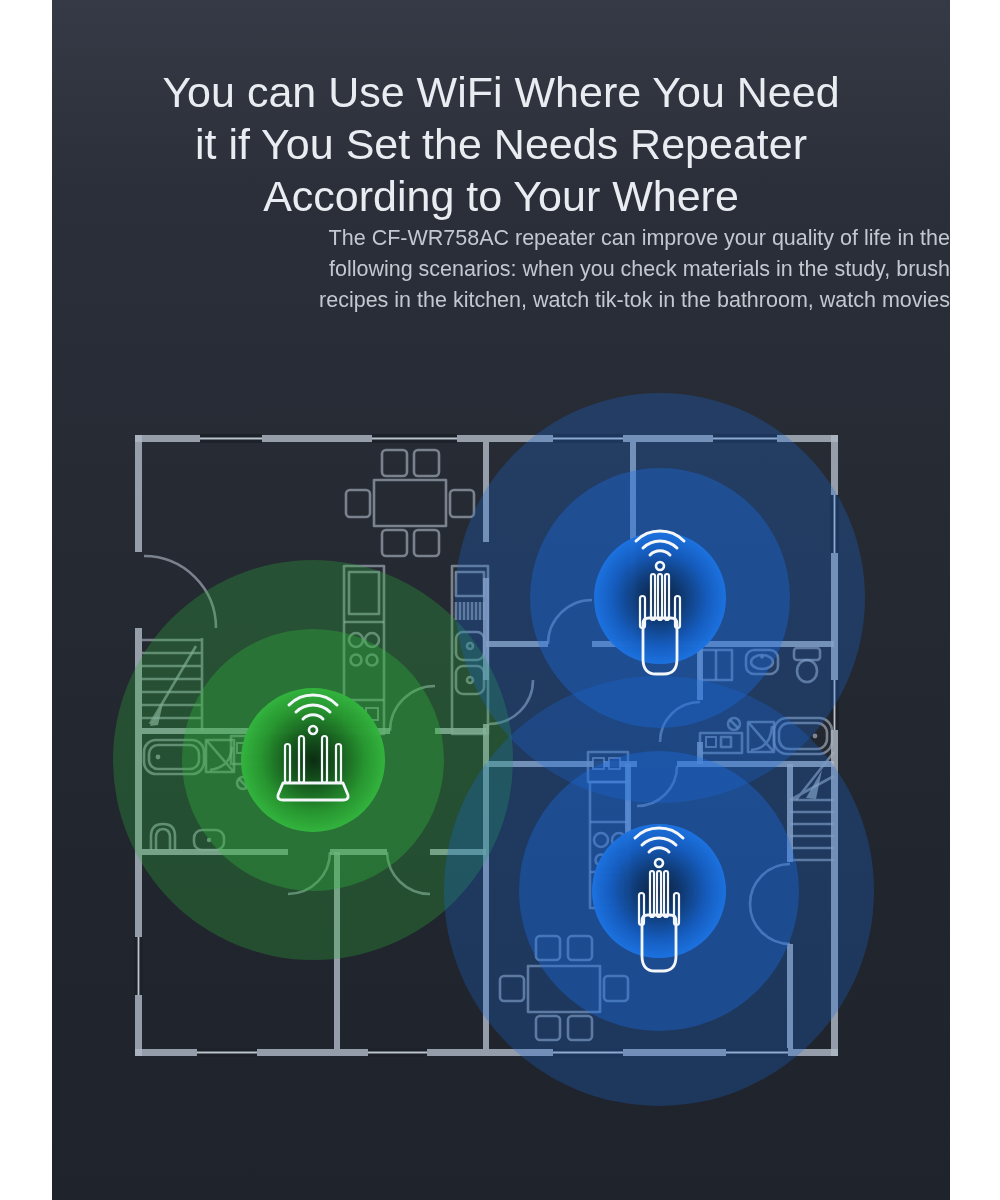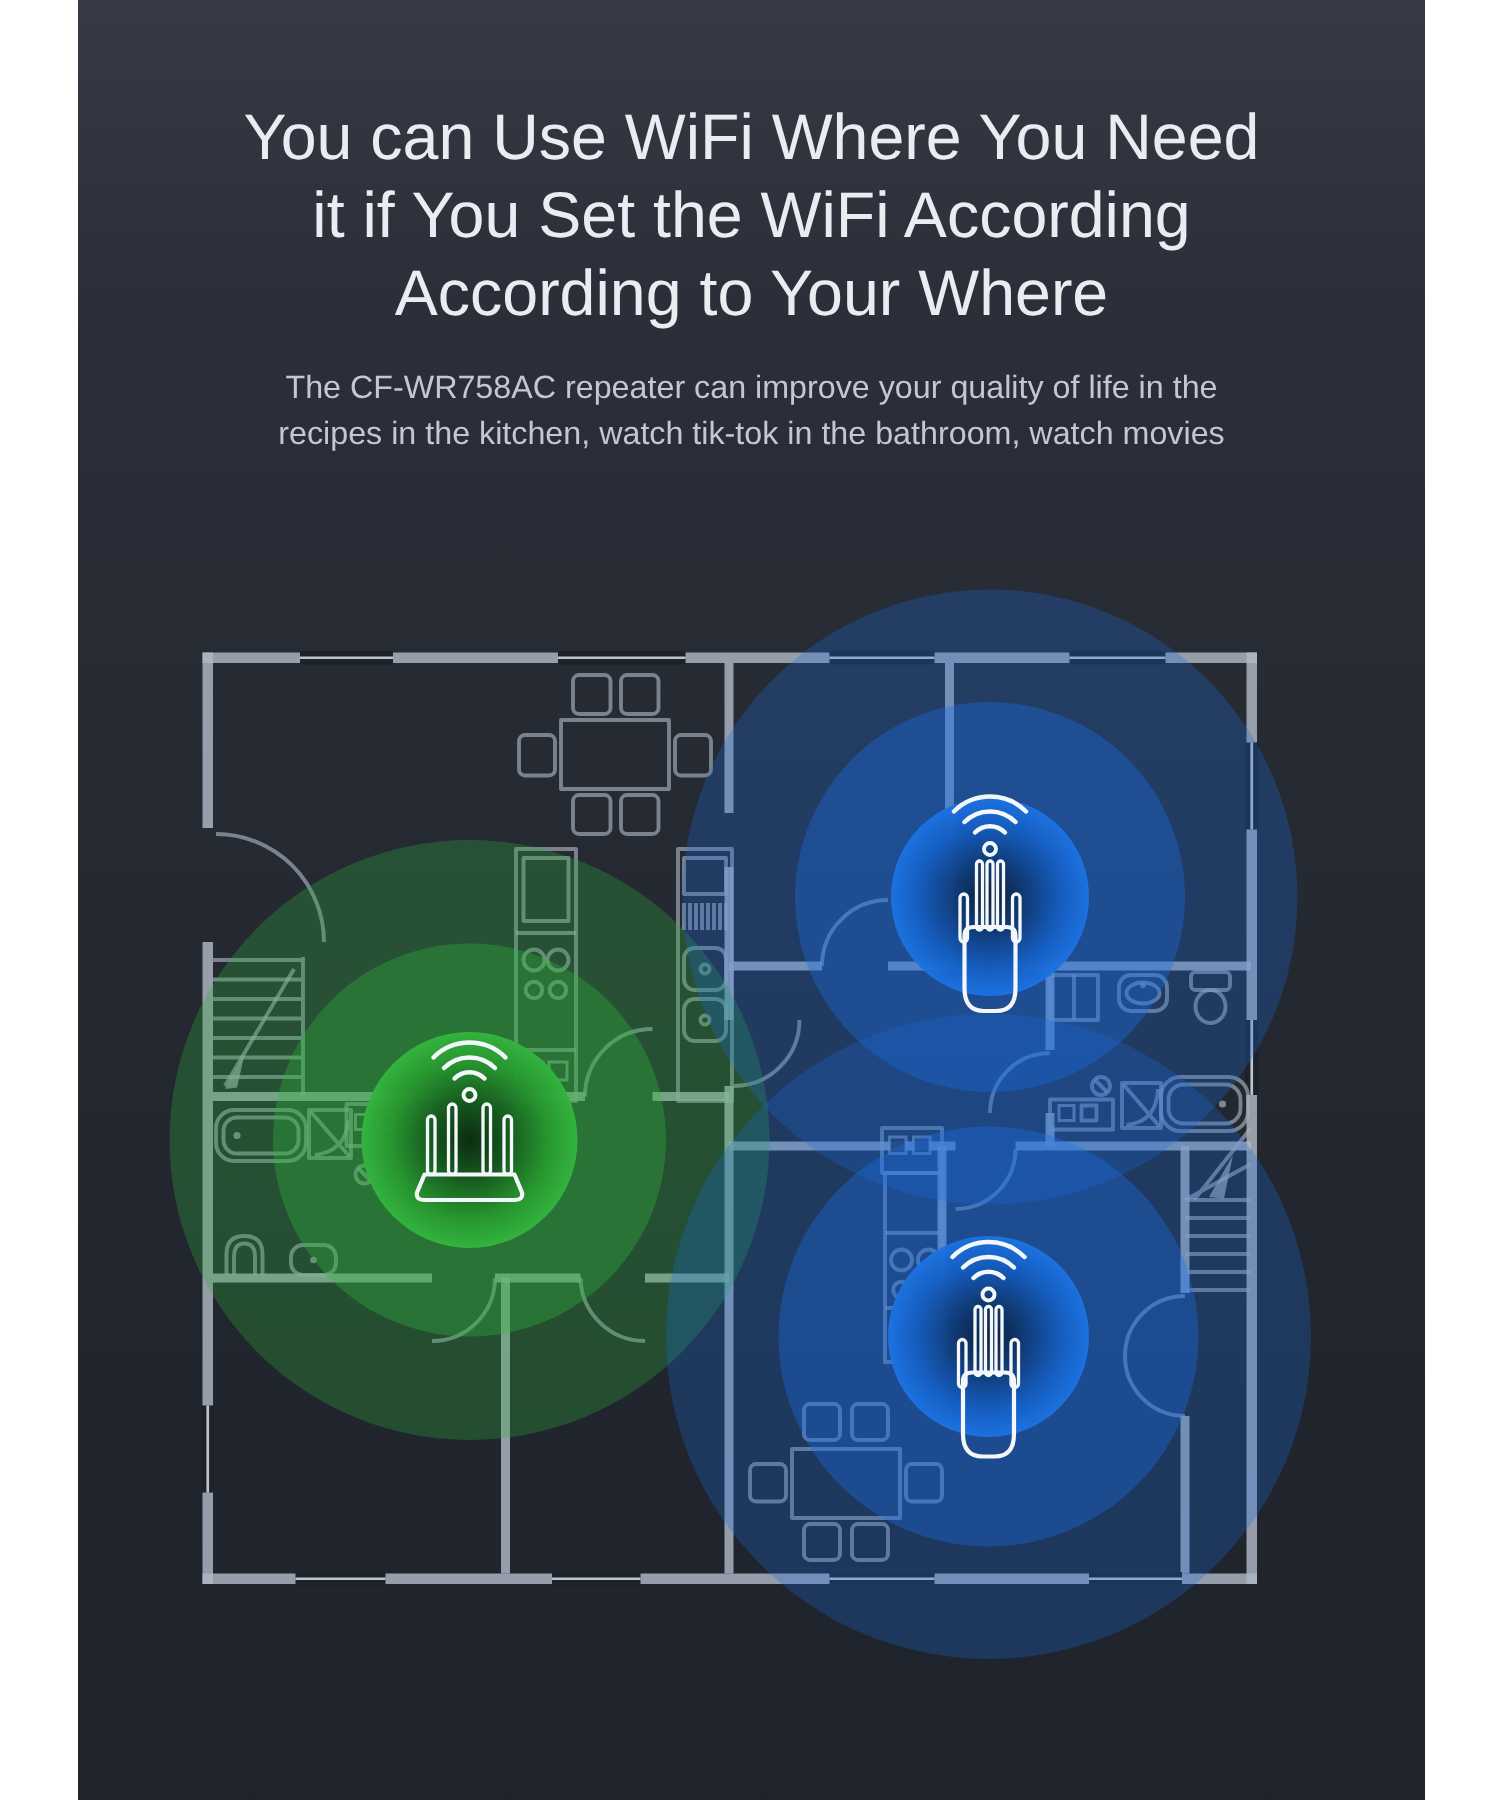--- a/index.html
+++ b/index.html
@@ -2,44 +2,45 @@
 <html><head>
 <meta charset="utf-8">
 <style>
   html,body{margin:0;padding:0;}
   body{background:#ffffff;font-family:"Liberation Sans",sans-serif;}
   .stage{position:relative;width:1000px;height:1200px;background:#ffffff;overflow:hidden;}
   .panel{position:absolute;left:52px;top:0;width:898px;height:1200px;
          background:linear-gradient(180deg,#363a46 0%,#2b2f39 16%,#262a33 42%,#21252d 75%,#1f232b 100%);}
   .headline{position:absolute;left:52px;top:66px;width:898px;text-align:center;
             color:#e9edf2;font-size:43px;line-height:52px;font-weight:400;letter-spacing:0px;}
-  .subheadline{position:absolute;left:52px;top:243px;width:898px;text-align:center;
+  .subheadline{position:absolute;left:52px;top:223px;width:898px;text-align:right;
                color:#c3c8d0;font-size:21.5px;line-height:31px;font-weight:400;}
   .plan-svg{position:absolute;left:0;top:0;pointer-events:none;}
   .walls{stroke:#aeb8c4;stroke-opacity:0.82;fill:none;stroke-linecap:butt;}
   .furn{stroke:#a6b0bc;stroke-opacity:0.66;fill:none;stroke-width:2.6;stroke-linejoin:round;}
   .furnfill{fill:#20242c;fill-opacity:0.85;stroke:#a6b0bc;stroke-opacity:0.66;stroke-width:2;}
   .winglass{fill:#1d2129;}
   .winline{stroke:#cdd5de;stroke-width:1.8;stroke-opacity:0.9;}
   .device{stroke:#f3f7fa;fill:none;stroke-linecap:round;stroke-linejoin:round;}
 </style>
 </head>
 <body>
 
 <div class="stage">
   <div class="panel"></div>
 
   <div class="headline">
     <div>You can Use WiFi Where You Need</div>
-    <div>it if You Set the WiFi According</div>
+    <div>it if You Set the Needs Repeater</div>
     <div>According to Your Where</div>
   </div>
 
   <div class="subheadline">
     <div>The CF-WR758AC repeater can improve your quality of life in the</div>
+    <div>following scenarios: when you check materials in the study, brush</div>
     <div>recipes in the kitchen, watch tik-tok in the bathroom, watch movies</div>
   </div>
 
   <svg class="plan-svg" width="1000" height="1200" viewBox="0 0 1000 1200">
     <defs>
       <radialGradient id="gInner" cx="50%" cy="50%" r="50%">
         <stop offset="0%" stop-color="#0a2b10"></stop>
         <stop offset="35%" stop-color="#15571d"></stop>
         <stop offset="72%" stop-color="#27962f"></stop>
         <stop offset="100%" stop-color="#33b53e"></stop>

